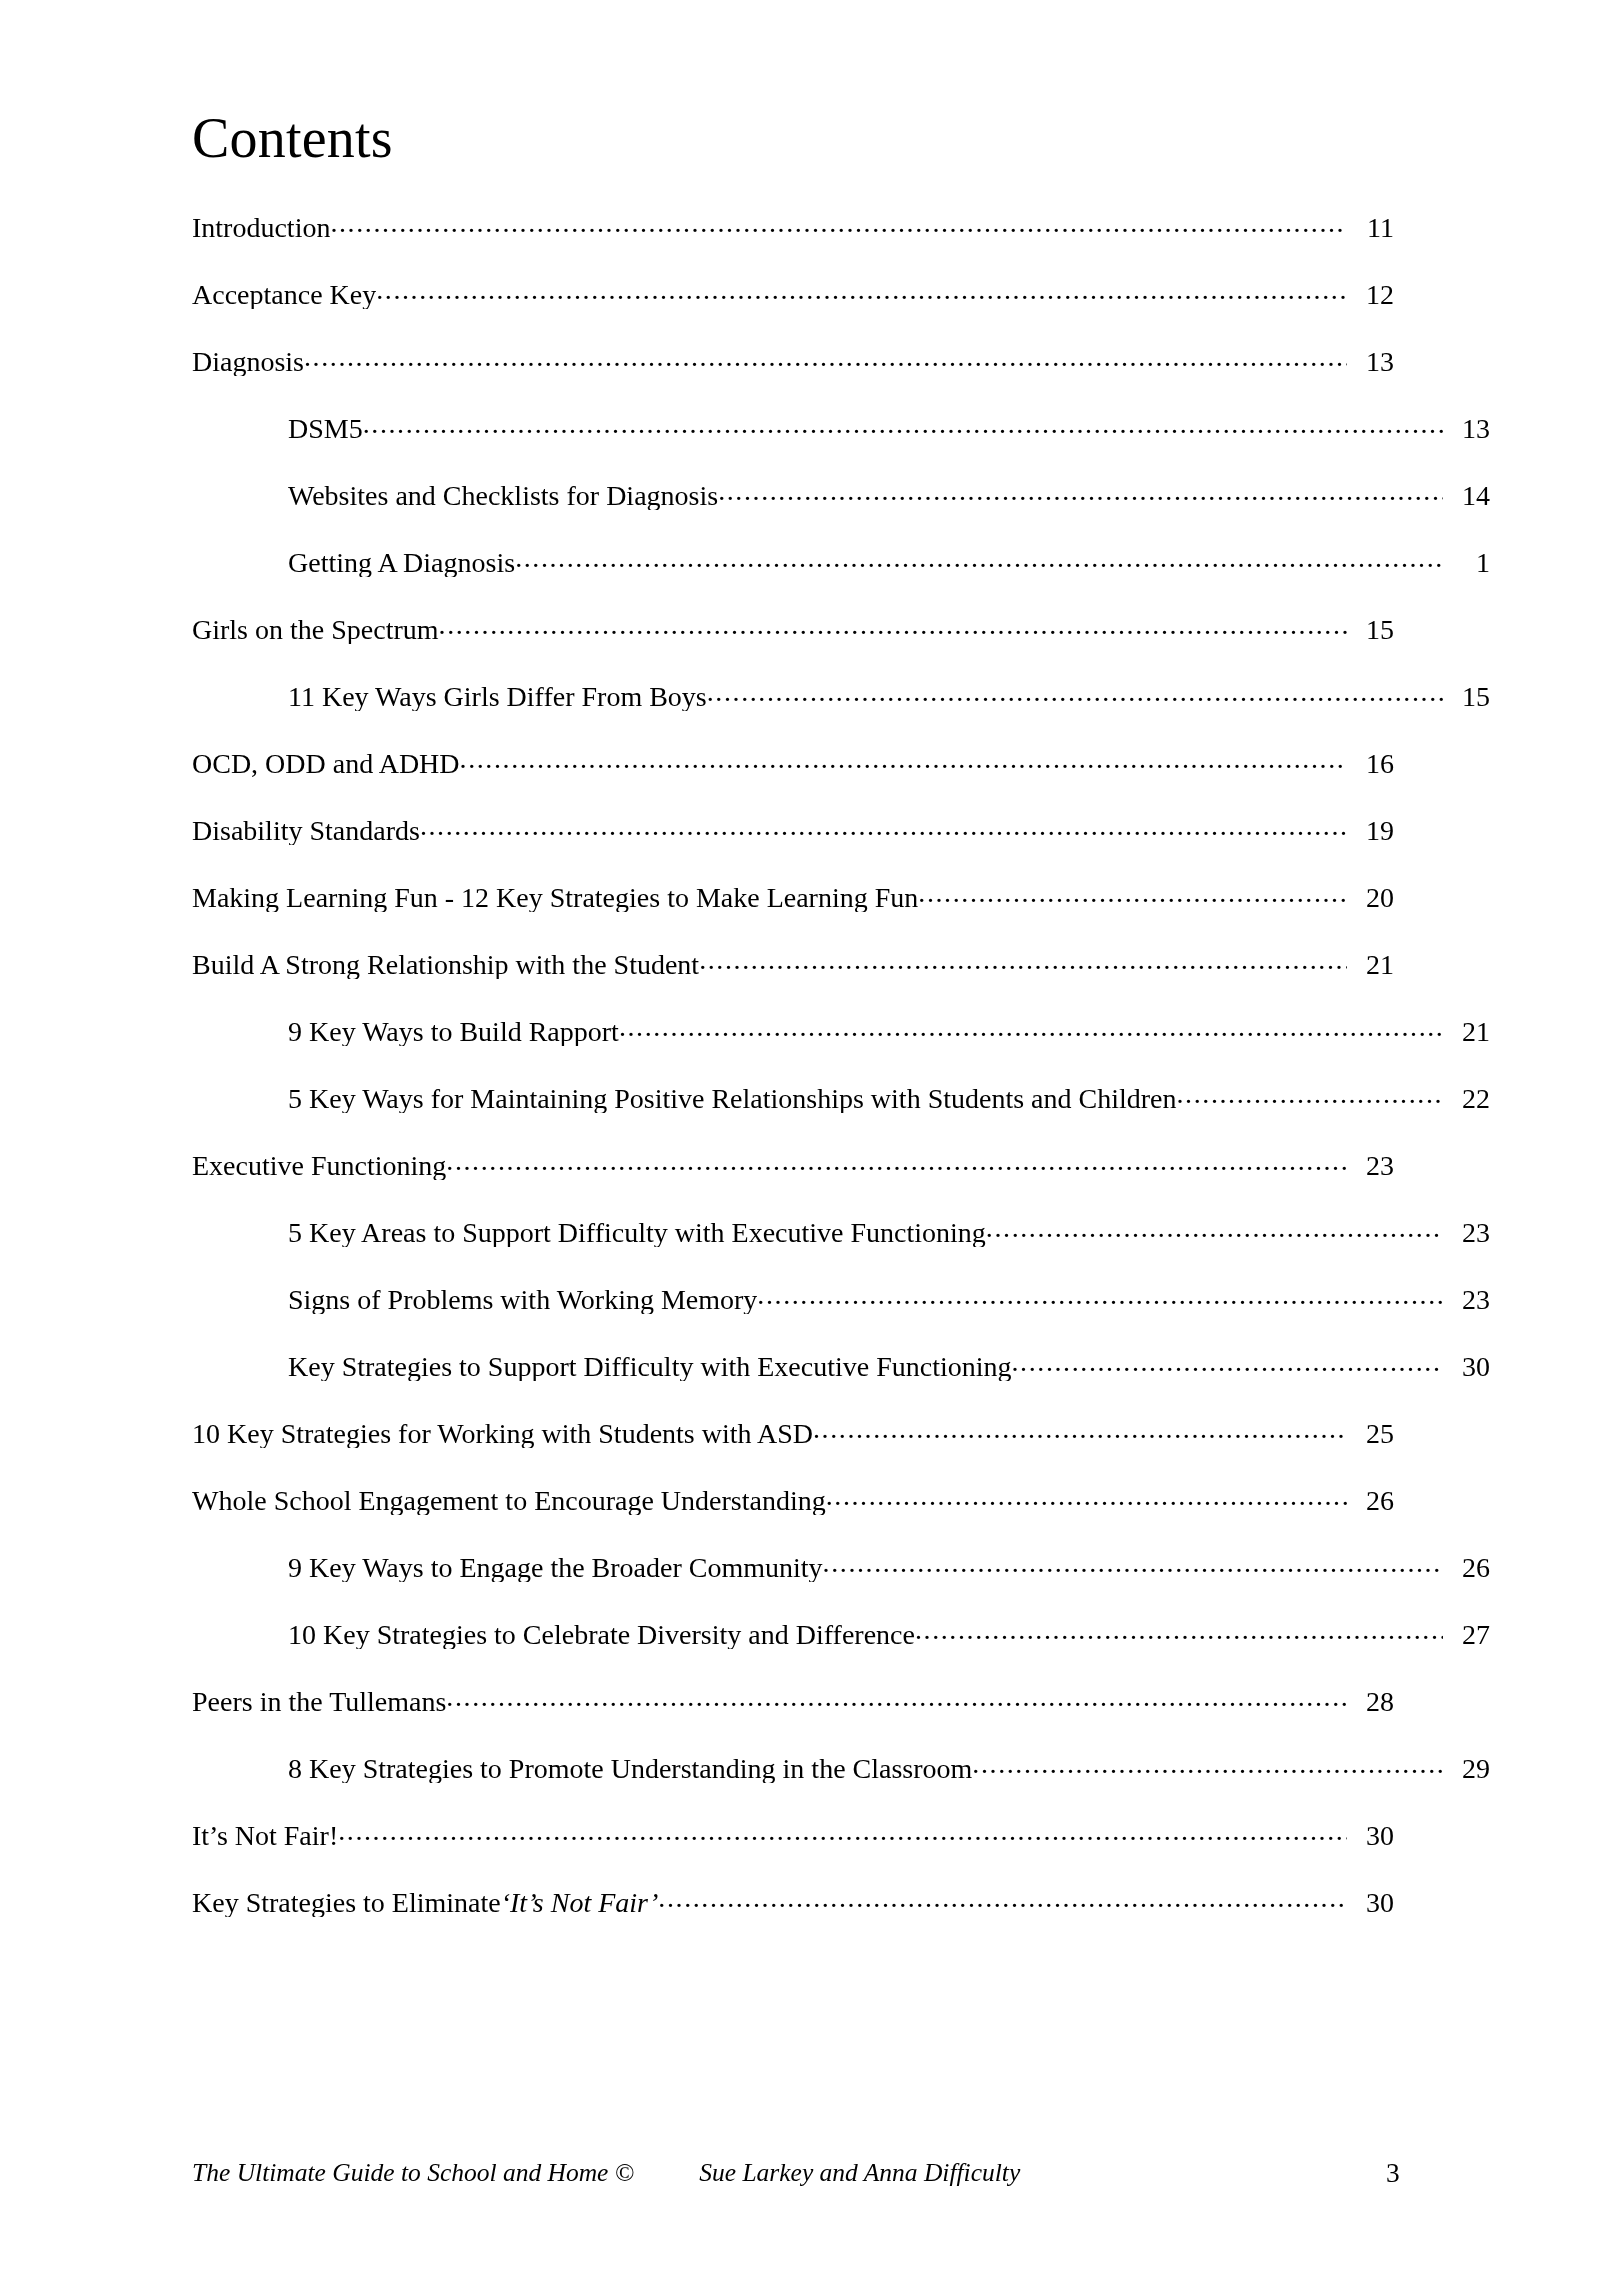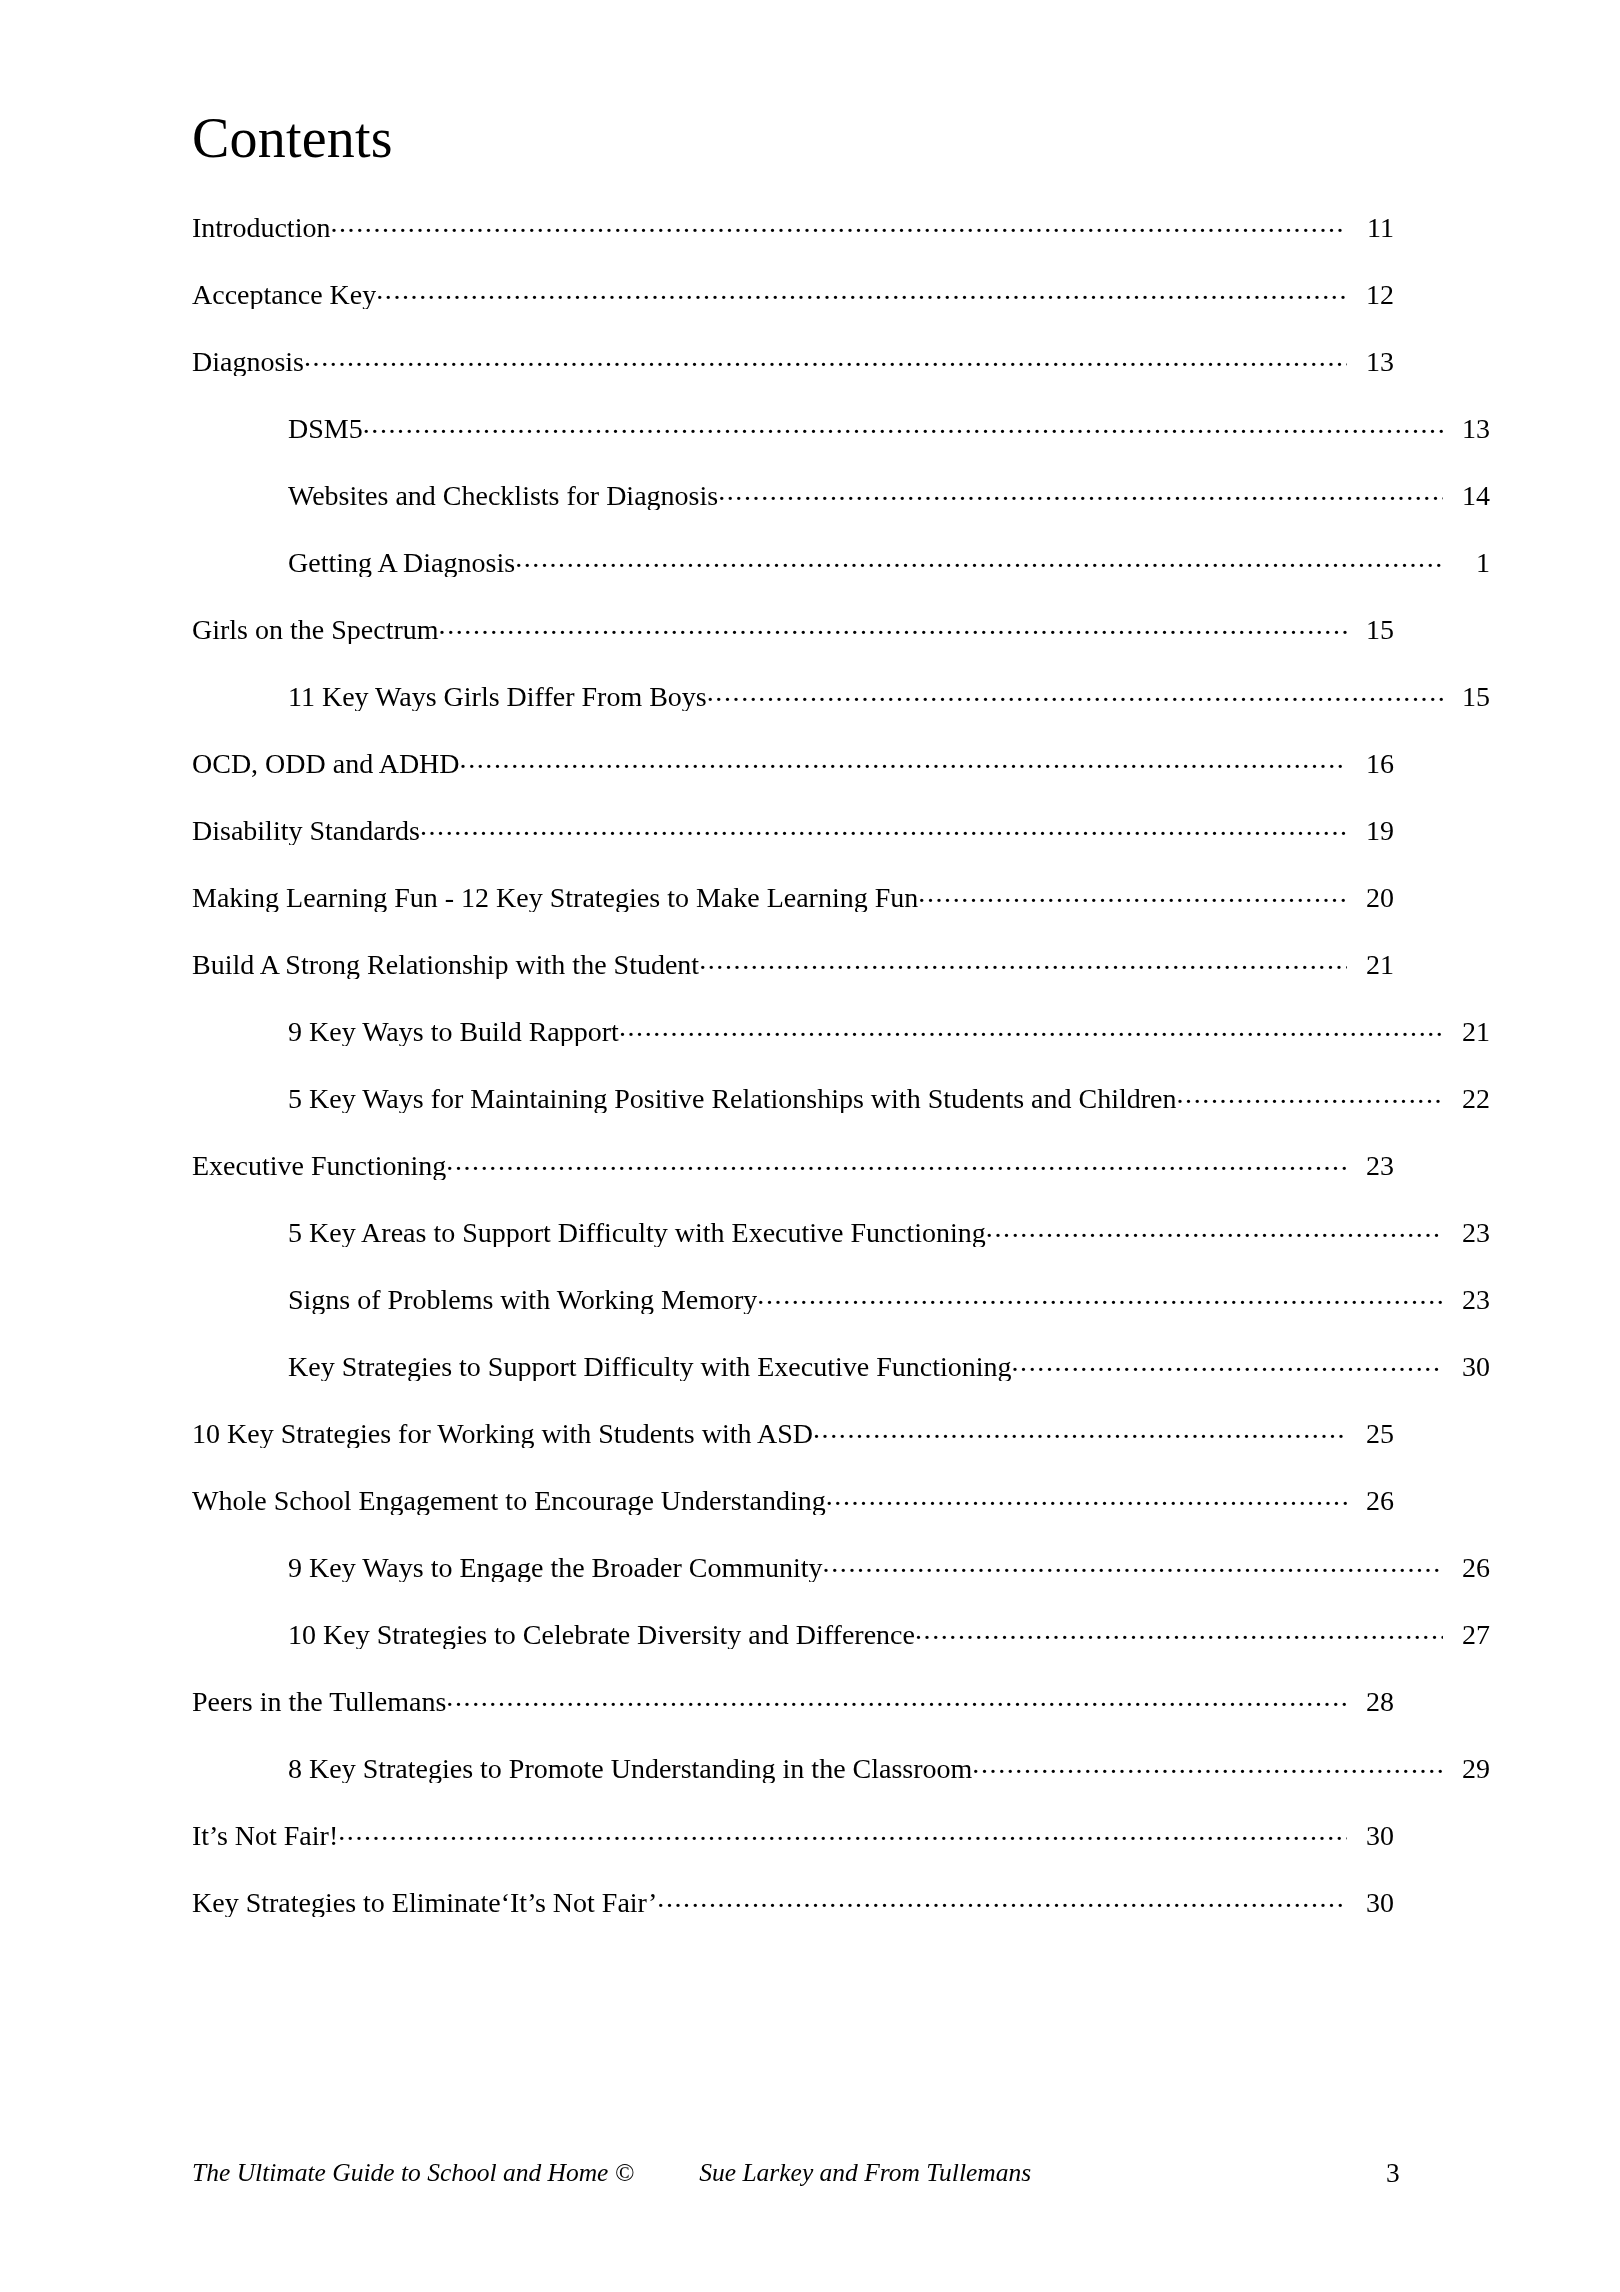--- a/index.html
+++ b/index.html
@@ -241,29 +241,29 @@
           <span class="leader"></span>
           <span class="entry-page">29</span>
         </li>
         <li class="toc-entry level-1 space-before-leader">
           <span class="entry-label">It’s Not Fair!</span>
           <span class="leader"></span>
           <span class="entry-page">30</span>
         </li>
         <li class="toc-entry level-1">
           <span class="entry-label">Key Strategies to Eliminate </span>
-          <span class="entry-label" style="">‘It’s Not Fair’</span>
+          <span class="entry-label" style="font-style: italic;">‘It’s Not Fair’</span>
           <span class="leader"></span>
           <span class="entry-page">30</span>
         </li>
       </ul>
   </div>
 
   <div class="footer">
     <span class="footer-title">The Ultimate Guide to School and Home ©</span>
     <span class="footer-gap"></span>
-    <span class="footer-authors">Sue Larkey and From Tullemans</span>
+    <span class="footer-authors">Sue Larkey and Anna Difficulty</span>
     <span class="footer-spacer"></span>
     <span class="footer-pagenum">3</span>
   </div>
 
 </div>
 
 
 </body></html>

